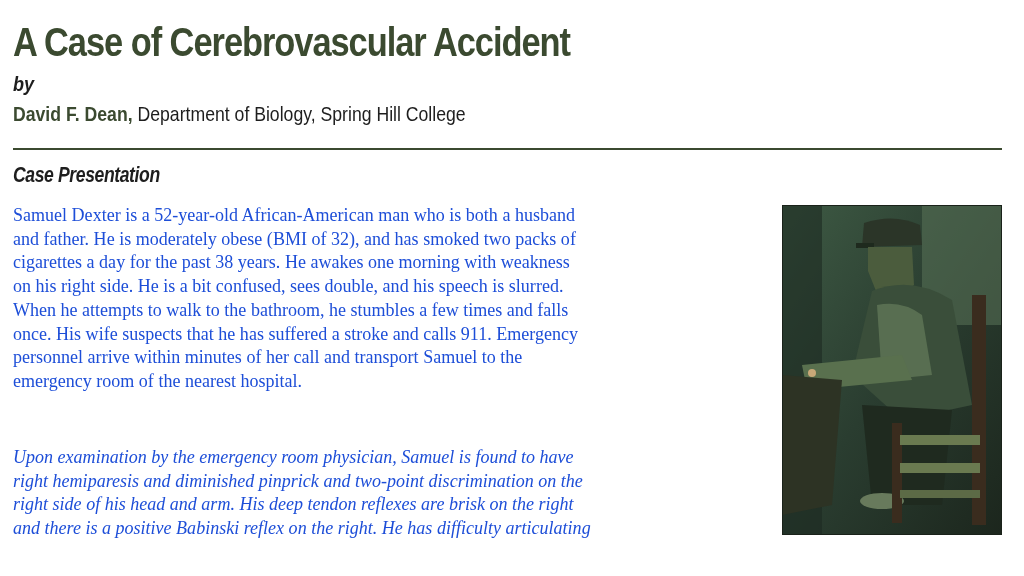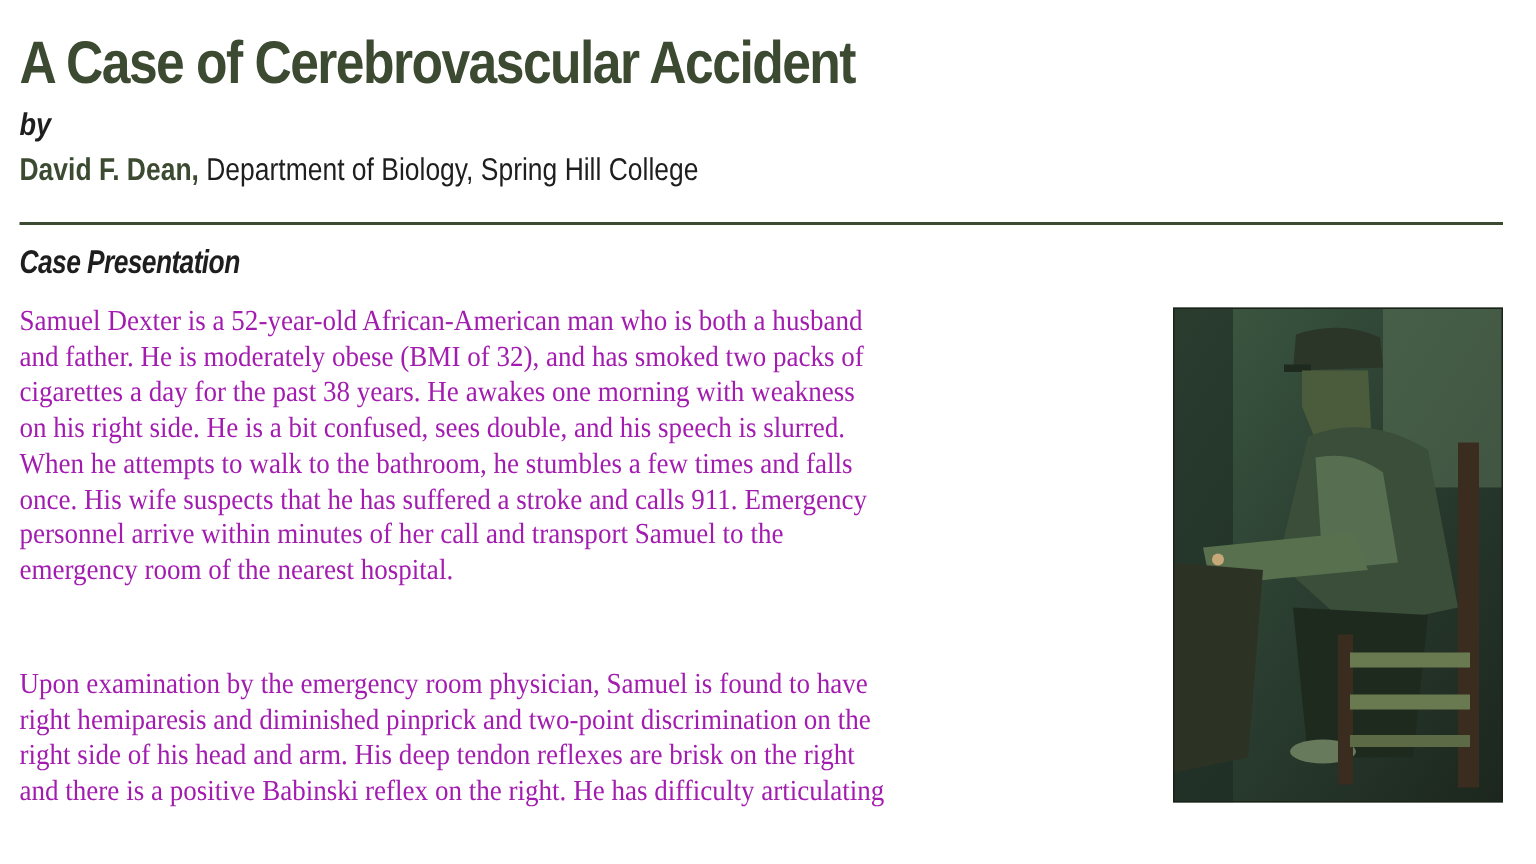--- a/index.html
+++ b/index.html
@@ -34,25 +34,25 @@
   }
   .section-heading {
     position:absolute; left:13px; top:162px;
     font-family: "Liberation Sans", "DejaVu Sans", sans-serif;
     font-style:italic; font-weight:700; font-size:22px; color:#1e1e1e;
     transform:scaleX(0.80); transform-origin:left top; white-space:nowrap;
     letter-spacing:-0.5px;
   }
   .para {
     position:absolute; left:13px; width:740px;
-    font-size:19.4px; line-height:23.7px; color:#a21caf;
+    font-size:19.4px; line-height:23.7px; color:#1d4ed8;
   }
   .para .line { display:block; white-space:nowrap; transform:scaleX(0.93); transform-origin:left top; }
   .p1 { top:203px; }
-  .p2 { top:445px; }
+  .p2 { top:445px;font-style:italic; }
   .figure {
     position:absolute; left:782px; top:205px; width:220px; height:330px;
     background:#2c3a2c; overflow:hidden;
   }
   .figure svg { display:block; }
 </style>
 </head>
 <body>
 
 <div class="title">A Case of Cerebrovascular Accident</div>

